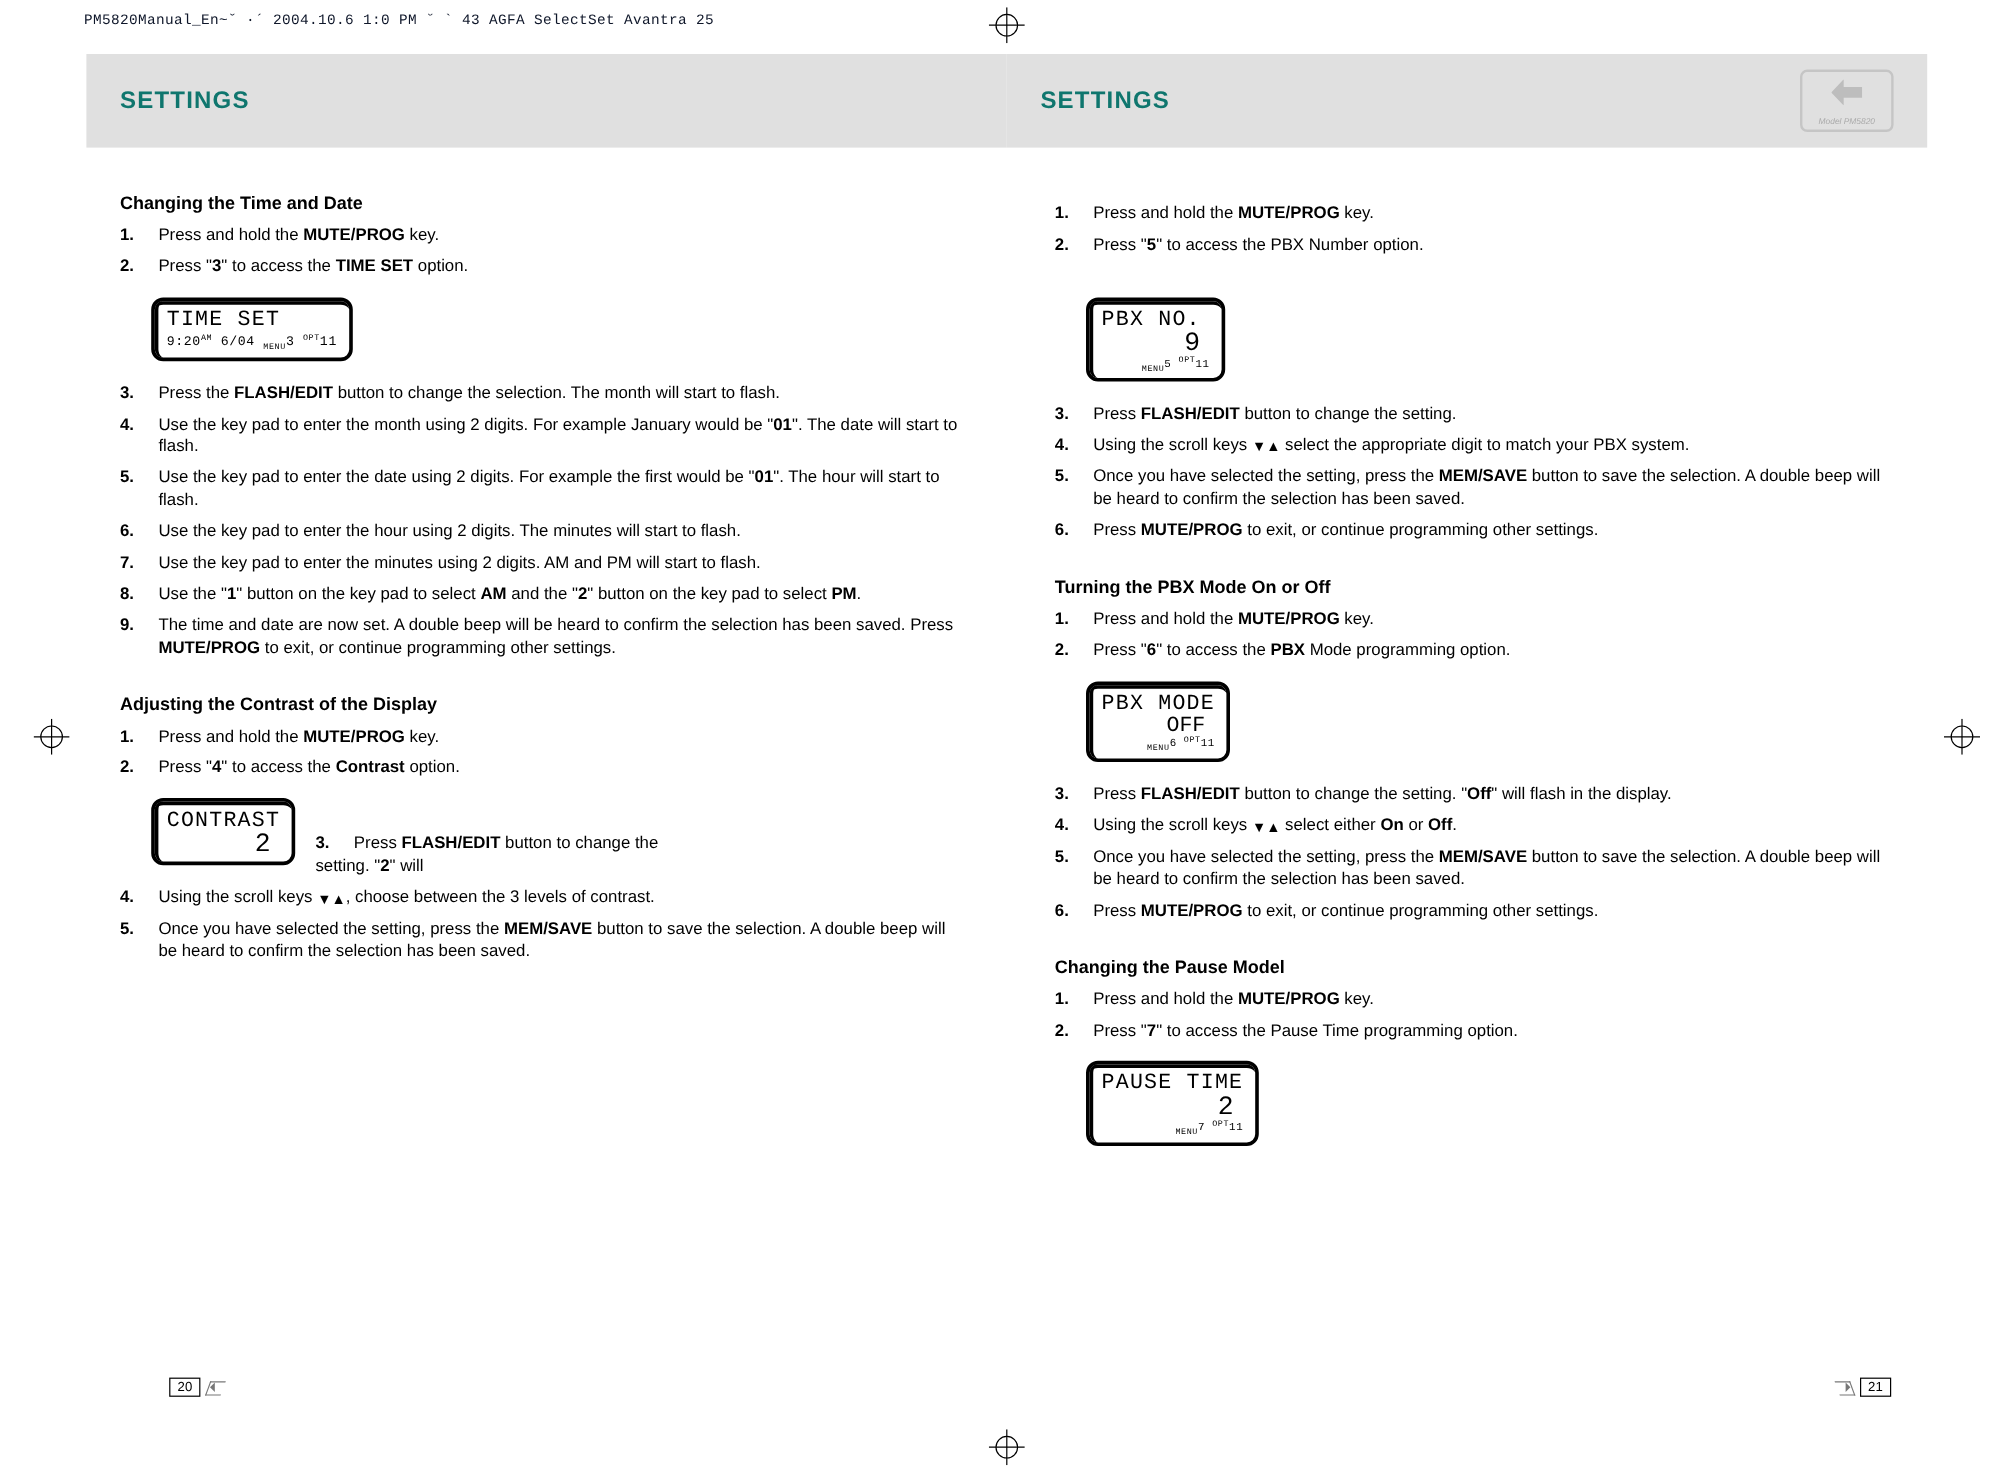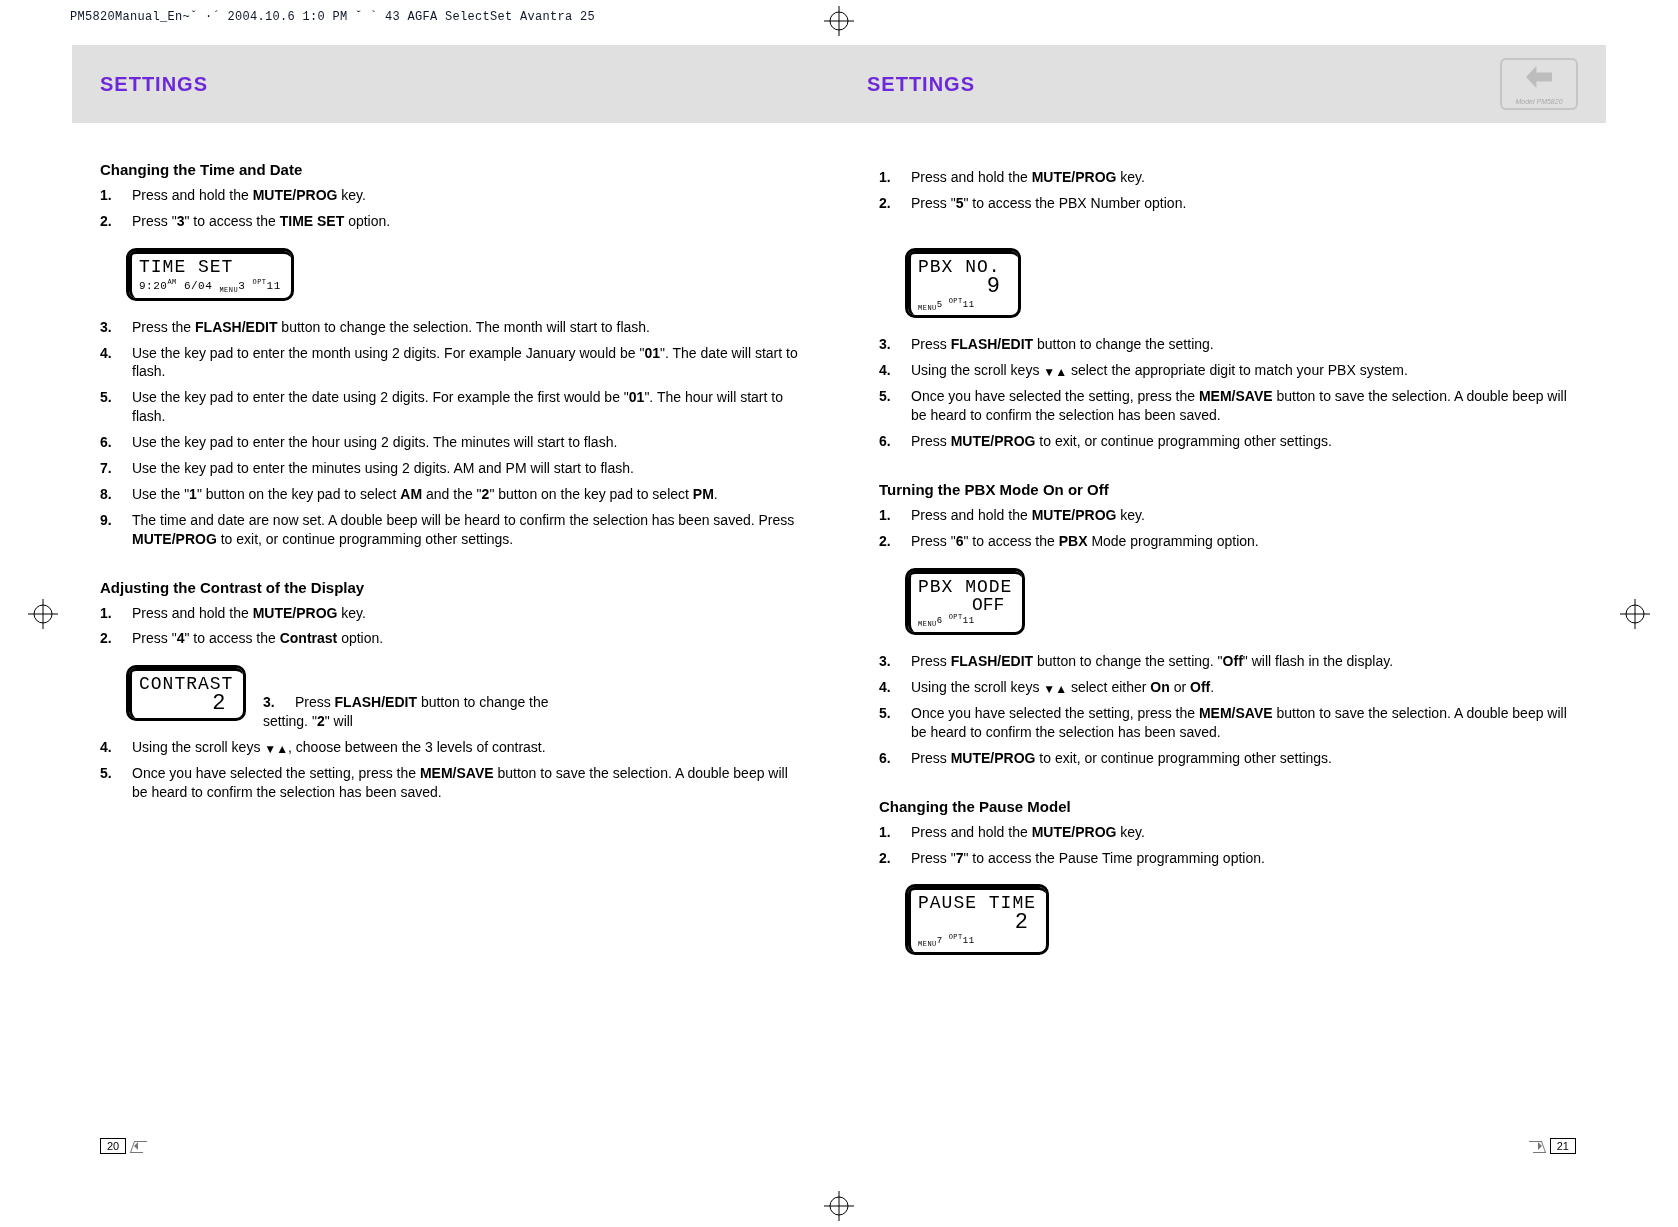--- a/index.html
+++ b/index.html
@@ -12,51 +12,51 @@
   .reg-left { position: absolute; top: 50%; left: 28px; transform: translateY(-50%); width: 30px; height: 30px; }
   .reg-right { position: absolute; top: 50%; right: 28px; transform: translateY(-50%); width: 30px; height: 30px; }
   .reg svg { display: block; }
   
   .spread { position: absolute; top: 45px; left: 72px; right: 72px; bottom: 55px; display: flex; }
   .pageL, .pageR { flex: 1 1 50%; position: relative; }
   
   .title-band { height: 78px; background: #e0e0e0; display: flex; align-items: center; padding: 0 28px; }
   .pageL .title-band { padding-left: 28px; }
   .pageR .title-band { justify-content: space-between; }
-  .title-text { font-size: 20px; font-weight: 700; letter-spacing: 1px; color: #6d28d9; }
+  .title-text { font-size: 20px; font-weight: 700; letter-spacing: 1px; color: #0f766e; }
   .model-badge { position: relative; width: 78px; height: 52px; border: 2px solid #c5c5c5; border-radius: 6px; display: flex; align-items: flex-end; justify-content: center; padding-bottom: 3px; }
   .model-badge .model-t { font-size: 7px; font-style: italic; color: #aaa; }
   .model-badge .arrow { position: absolute; top: 6px; left: 50%; transform: translateX(-50%); width: 26px; height: 22px; background: #bdbdbd; clip-path: polygon(40% 0, 40% 30%, 100% 30%, 100% 70%, 40% 70%, 40% 100%, 0 50%); border-radius: 2px; }
   
   .content { padding: 38px 40px 0 28px; }
   .pageR .content { padding: 38px 30px 0 40px; }
   .section-title { font-size: 15px; font-weight: 700; margin: 30px 0 8px 0; }
   .section-title.first { margin-top: 0; }
   ol.steps { list-style: none; padding: 0; margin: 0; }
   ol.steps > li { display: flex; font-size: 14px; line-height: 1.35; margin: 7px 0; }
   ol.steps > li .num { flex: 0 0 32px; font-weight: 700; }
   ol.steps > li .txt { flex: 1; }
   .txt b, .section-title b { font-weight: 700; }
   
   .lcd { display: inline-block; margin: 10px 0 10px 26px; border: 3px solid #000; border-radius: 10px; padding: 6px 10px 4px 10px; min-width: 116px; position: relative; font-family: "Courier New", monospace; box-shadow: inset 5px 0 0 -2px #000, inset 0 5px 0 -2px #000; }
   .lcd .line1 { font-size: 18px; letter-spacing: 1px; font-weight: 400; }
   .lcd .line2 { font-size: 11px; letter-spacing: 0.5px; margin-top: 1px; }
   .lcd .big { font-size: 22px; line-height: 0.9; text-align: right; padding-right: 8px; }
   .lcd .line3 { font-size: 9px; letter-spacing: 0.5px; margin-top: 0; text-align: right; }
-  .lcd.centered .line3 { text-align: left; }
+  .lcd.centered .line3 { text-align: right; }
   .super { font-size: 7px; vertical-align: super; }
   .sub { font-size: 7px; vertical-align: sub; }
   
   .arrows { font-size: 12px; vertical-align: -1px; }
   .flash-note { font-size: 14px; margin-left: 0; margin-top: 2px; }
   .last-inline { font-size: 14px; line-height: 1.35; margin: 7px 0 0 0; }
   .last-inline .num { font-weight: 700; display: inline-block; width: 32px; }
   .last-inline .trailing { font-weight: 700; }
   
-  .pagefoot { position: absolute; bottom: 18px; display: flex; align-items: center; gap: 6px; font-size: 12px; }
+  .pagefoot { position: absolute; bottom: 8px; display: flex; align-items: center; gap: 6px; font-size: 12px; margin-left: 41px; }
   .pageL .pagefoot { left: 28px; }
   .pageR .pagefoot { right: 30px; flex-direction: row-reverse; justify-content: center; }
   .pnum-box { border: 1px solid #000; padding: 1px 6px; font-size: 11px; }
   .pfarrow-l, .pfarrow-r { width: 18px; height: 14px; position: relative; }
   .pfarrow-l::before { content: ""; position: absolute; left: 0; top: 2px; width: 12px; height: 10px; border: 1px solid #777; border-right: none; transform: skewX(-20deg); }
   .pfarrow-l::after { content: ""; position: absolute; left: -2px; top: 3px; border: 4px solid transparent; border-right-color: #777; }
   .pfarrow-r::before { content: ""; position: absolute; right: 0; top: 2px; width: 12px; height: 10px; border: 1px solid #777; border-left: none; transform: skewX(20deg); }
   .pfarrow-r::after { content: ""; position: absolute; right: -2px; top: 3px; border: 4px solid transparent; border-left-color: #777; }
 </style>
 </head>

